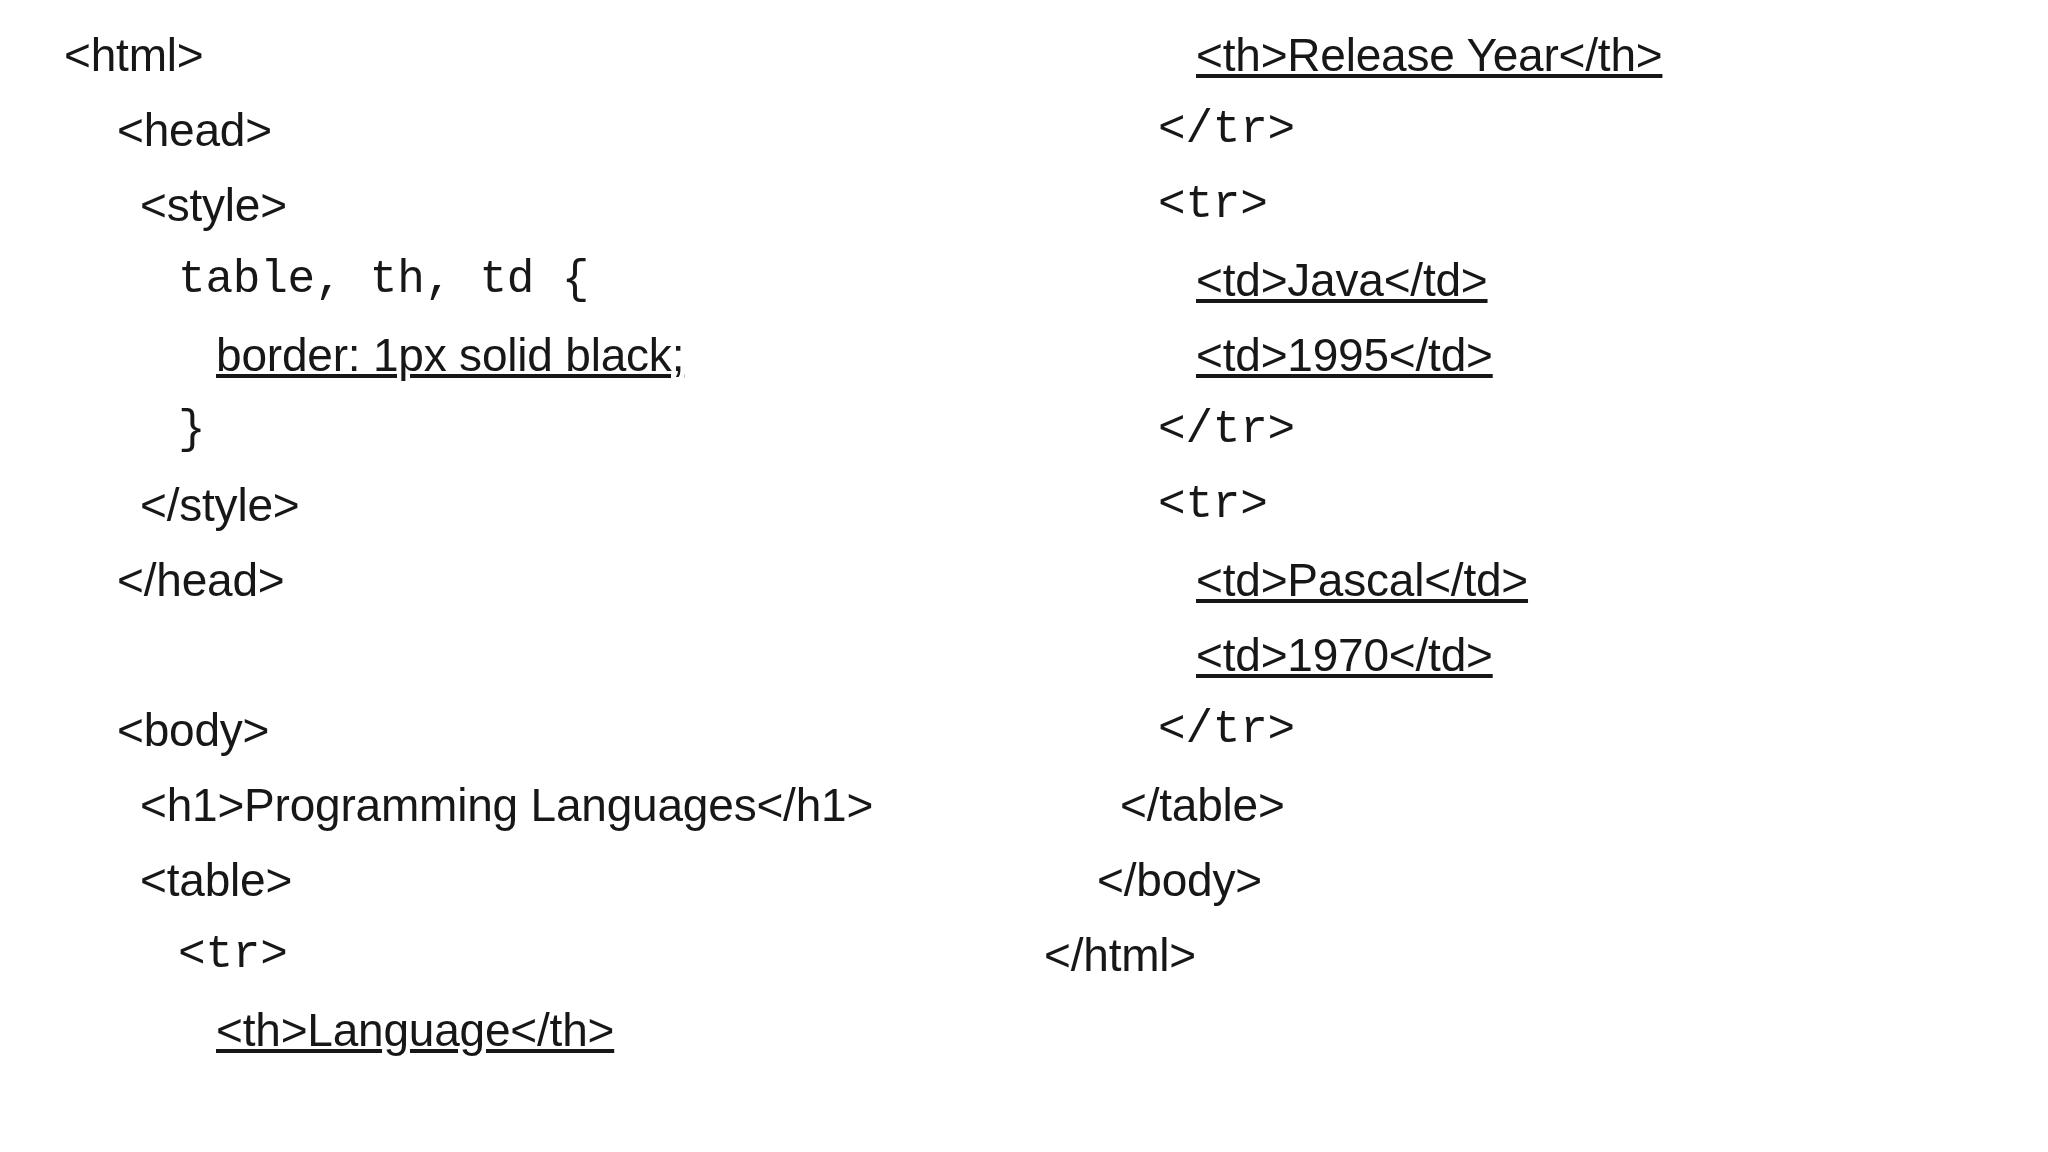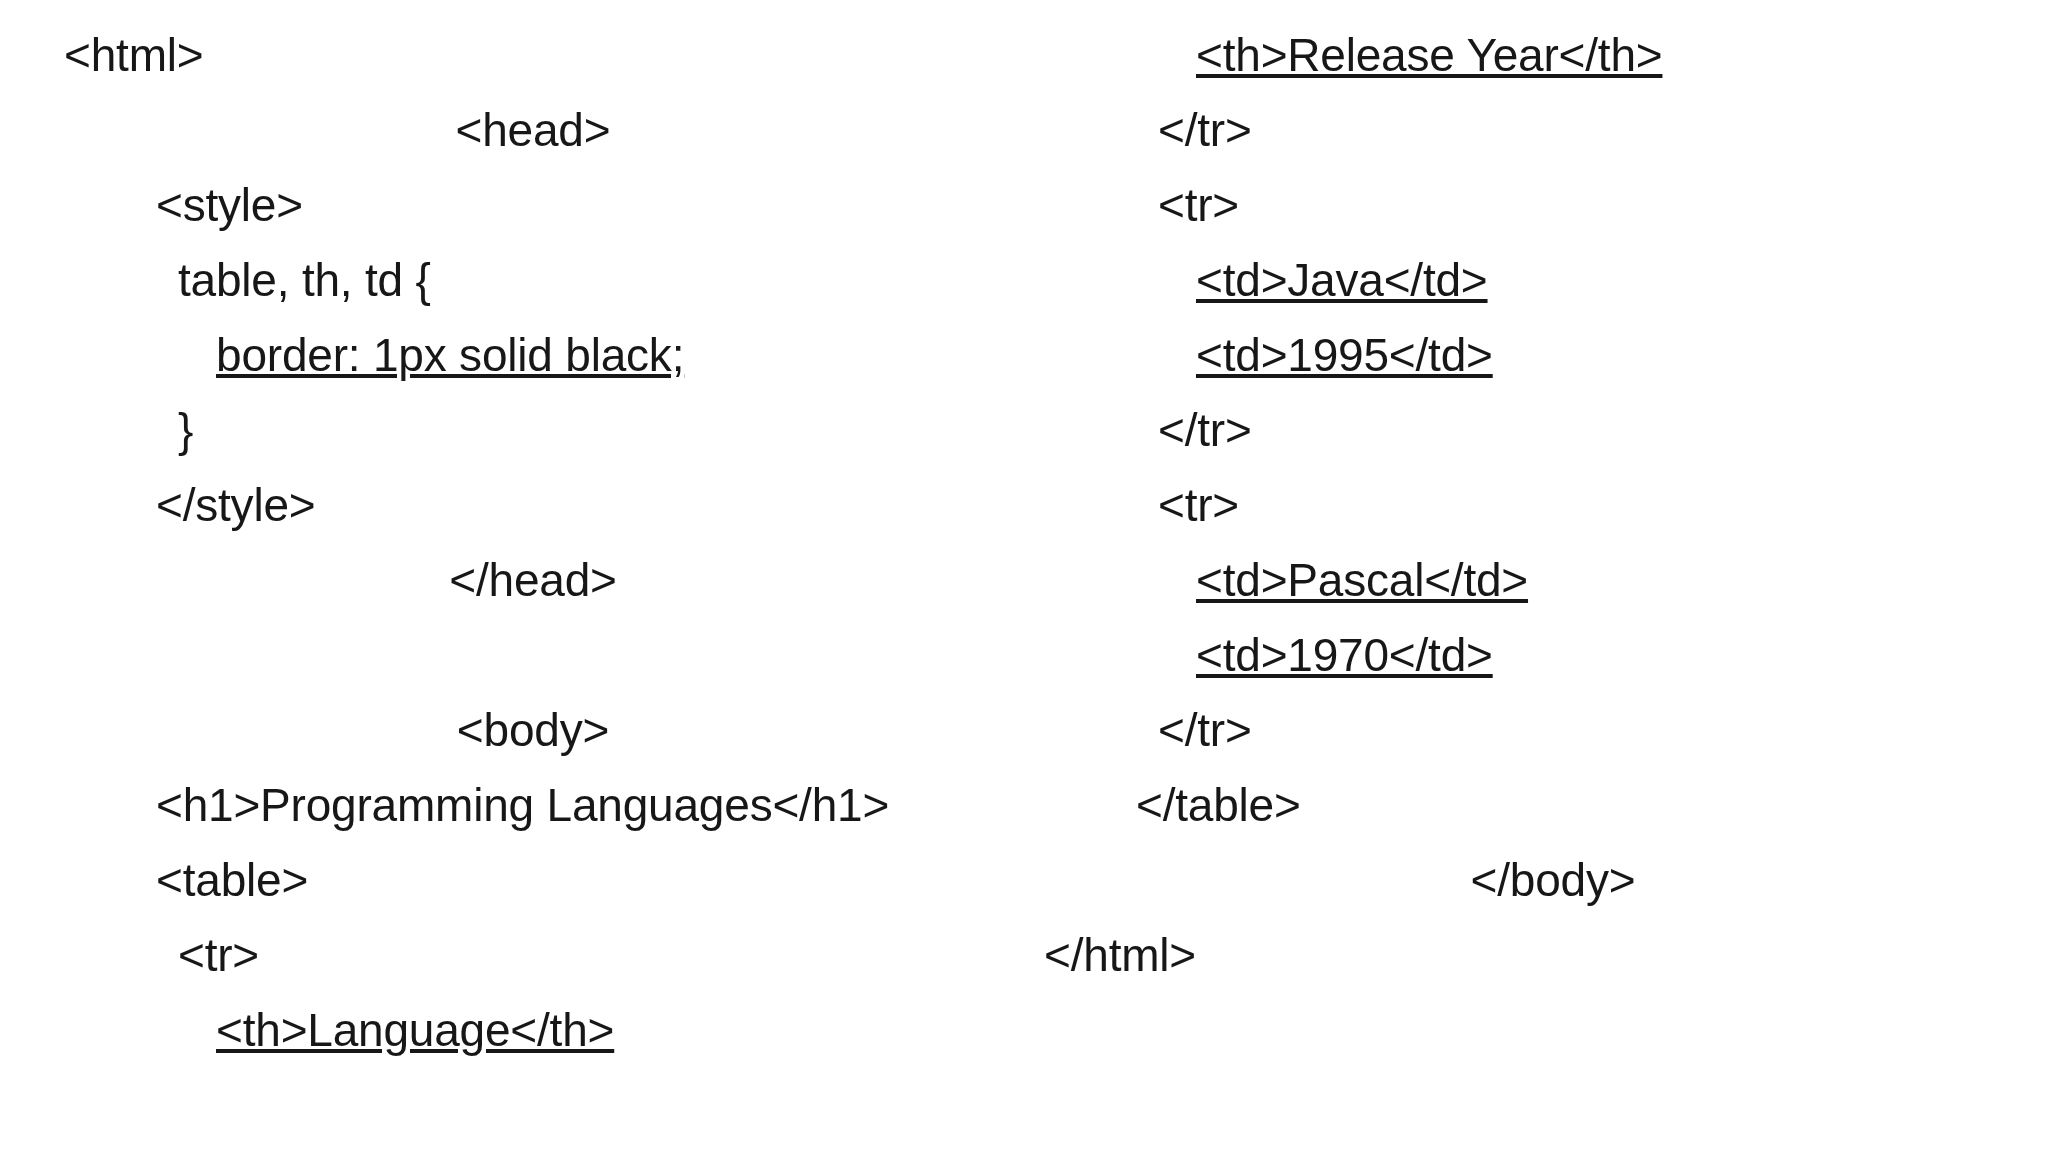--- a/index.html
+++ b/index.html
@@ -42,23 +42,23 @@
     white-space: pre;
   }
 
   .code-line.blank {
     height: 75px;
   }
 
   
   .i0 { padding-left: 26px; }
   .i1 { padding-left: 64px; }
-  .i2 { padding-left: 86px; text-align: center; }
-  .i3 { padding-left: 140px; margin-left: 16px; }
-  .i4 { padding-left: 178px; }
+  .i2 { padding-left: 117px; }
+  .i3 { padding-left: 140px; }
+  .i4 { padding-left: 178px; font-family: Liberation Mono, monospace; }
   .i5 { padding-left: 216px; text-decoration: underline; }
 </style>
 </head>
 <body>
 
 <div id="slide" style="background: rgb(255, 255, 255);">
 
   <div id="col-left" class="code-column" style="color: rgb(23, 23, 23);"><span class="code-line i1">&lt;html&gt;</span><span class="code-line i2">&lt;head&gt;</span><span class="code-line i3">&lt;style&gt;</span><span class="code-line i4">table, th, td {</span><span class="code-line i5">border: 1px solid black;</span><span class="code-line i4">}</span><span class="code-line i3">&lt;/style&gt;</span><span class="code-line i2">&lt;/head&gt;</span><span class="code-line i0 blank">&nbsp;</span><span class="code-line i2">&lt;body&gt;</span><span class="code-line i3">&lt;h1&gt;Programming Languages&lt;/h1&gt;</span><span class="code-line i3">&lt;table&gt;</span><span class="code-line i4">&lt;tr&gt;</span><span class="code-line i5">&lt;th&gt;Language&lt;/th&gt;</span></div>
 
   <div id="col-right" class="code-column" style="color: rgb(23, 23, 23);"><span class="code-line i5">&lt;th&gt;Release Year&lt;/th&gt;</span><span class="code-line i4">&lt;/tr&gt;</span><span class="code-line i4">&lt;tr&gt;</span><span class="code-line i5">&lt;td&gt;Java&lt;/td&gt;</span><span class="code-line i5">&lt;td&gt;1995&lt;/td&gt;</span><span class="code-line i4">&lt;/tr&gt;</span><span class="code-line i4">&lt;tr&gt;</span><span class="code-line i5">&lt;td&gt;Pascal&lt;/td&gt;</span><span class="code-line i5">&lt;td&gt;1970&lt;/td&gt;</span><span class="code-line i4">&lt;/tr&gt;</span><span class="code-line i3">&lt;/table&gt;</span><span class="code-line i2">&lt;/body&gt;</span><span class="code-line i1">&lt;/html&gt;</span></div>

